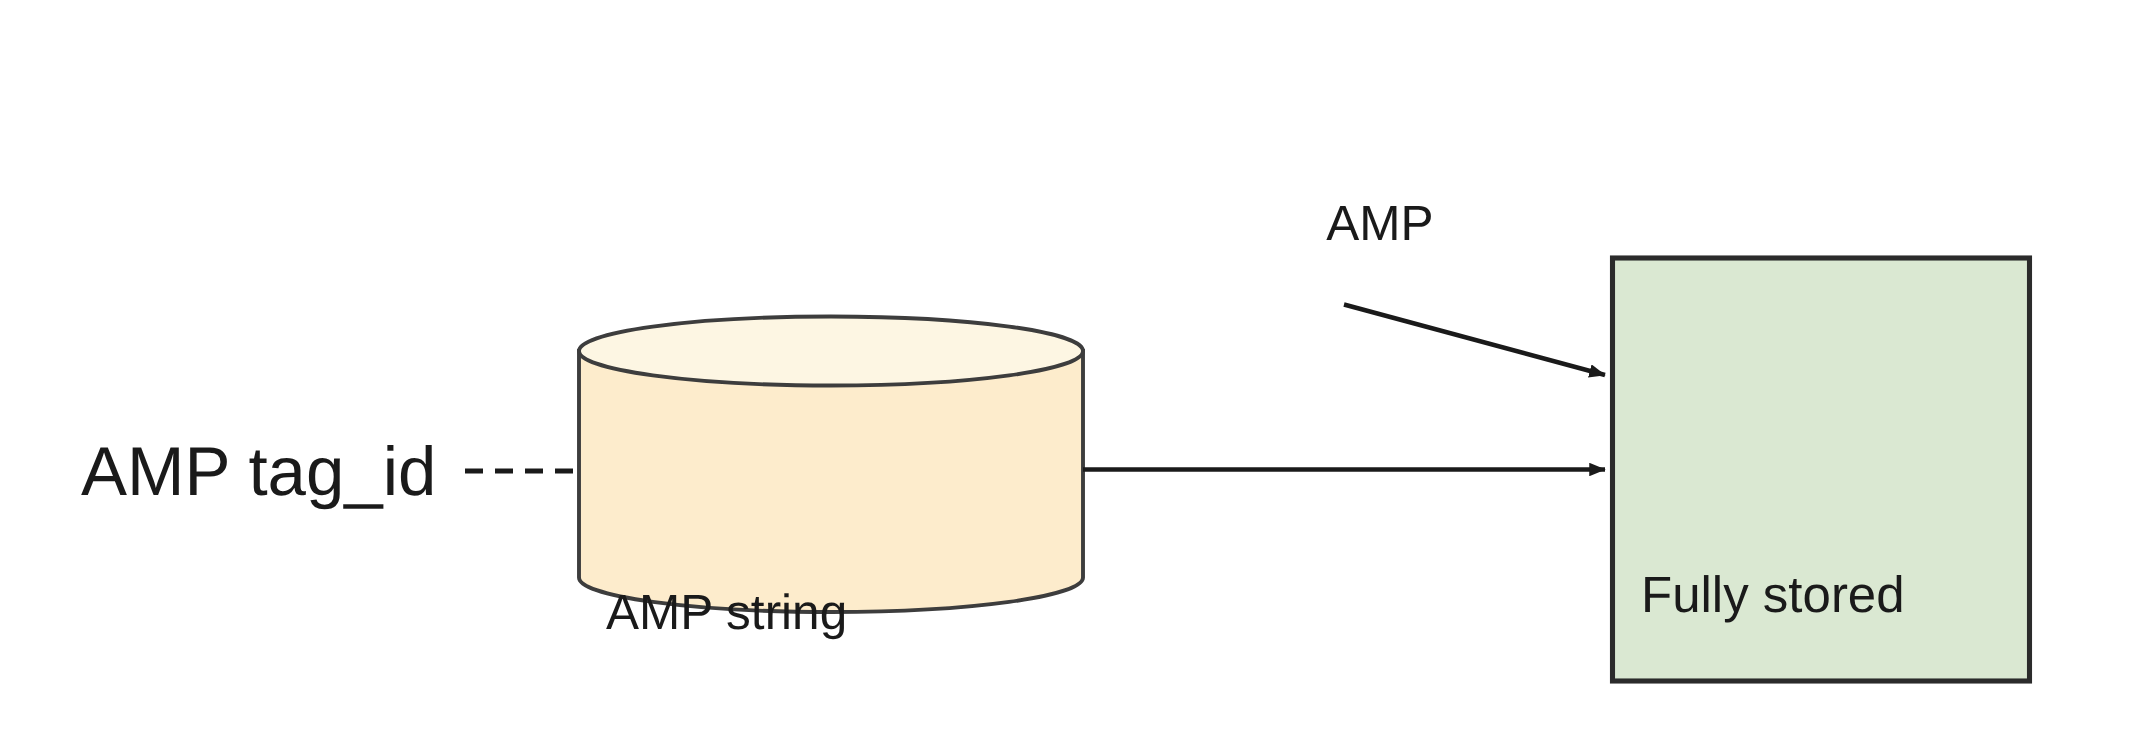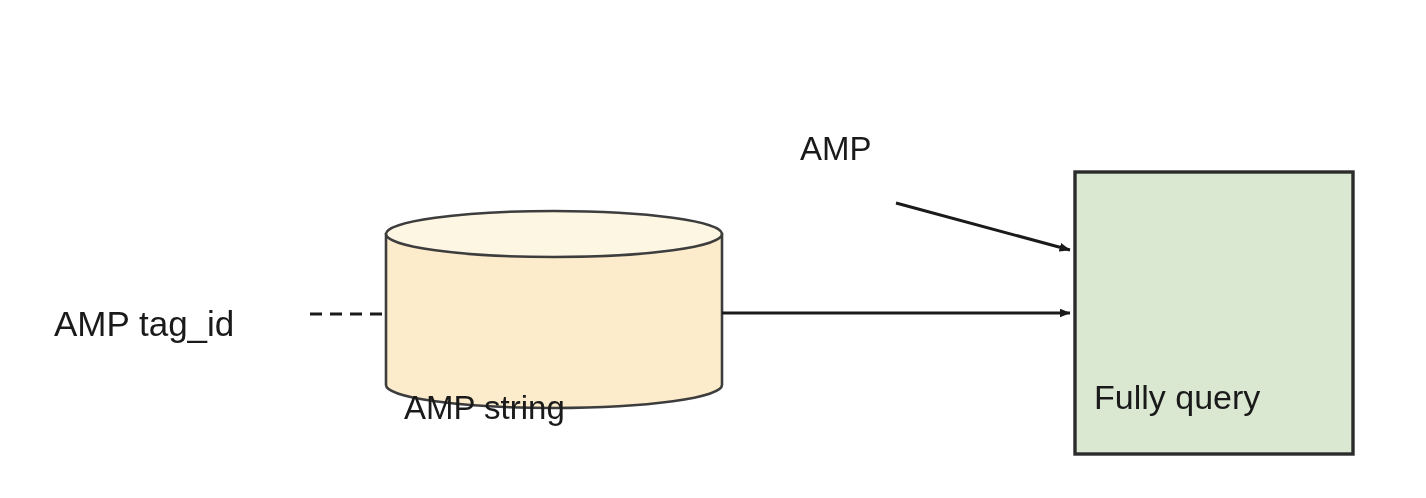--- a/index.html
+++ b/index.html
@@ -29,35 +29,36 @@
     position: absolute;
     color: #1a1a1a;
     font-family: "Liberation Sans", sans-serif;
     font-size: 34px;
     line-height: 44px;
     white-space: pre;
     letter-spacing: 0px;
   }
   #label-amp-tag-id {
     left: 54px;
-    top: 303px;
-    font-size: 35px;
+    top: 293px;
+    font-size: 46px;
     line-height: 42px;
   }
   #label-cylinder {
     left: 404px;
     top: 280px;
     font-size: 33px;
     line-height: 51px;
     text-align: left;
   }
   #label-query-params {
     left: 800px;
     top: 46px;
     width: 240px;
+    text-align: center;
     font-size: 33px;
     line-height: 41px;
   }
   #label-ortb {
     left: 1094px;
     top: 270px;
     font-size: 34px;
     line-height: 51px;
     text-align: left;
   }
@@ -104,17 +105,17 @@
   <div class="label" id="label-cylinder">
     <span class="line-txt">AMP string</span>
     
   </div>
 
   <div class="label" id="label-query-params">
     <span class="line-txt">AMP</span>
   </div>
 
   <div class="label" id="label-ortb">
-    <span class="line-txt">Fully query</span>
+    <span class="line-txt">Fully stored</span>
     
   </div>
 
 </div>
 
 </body></html>

